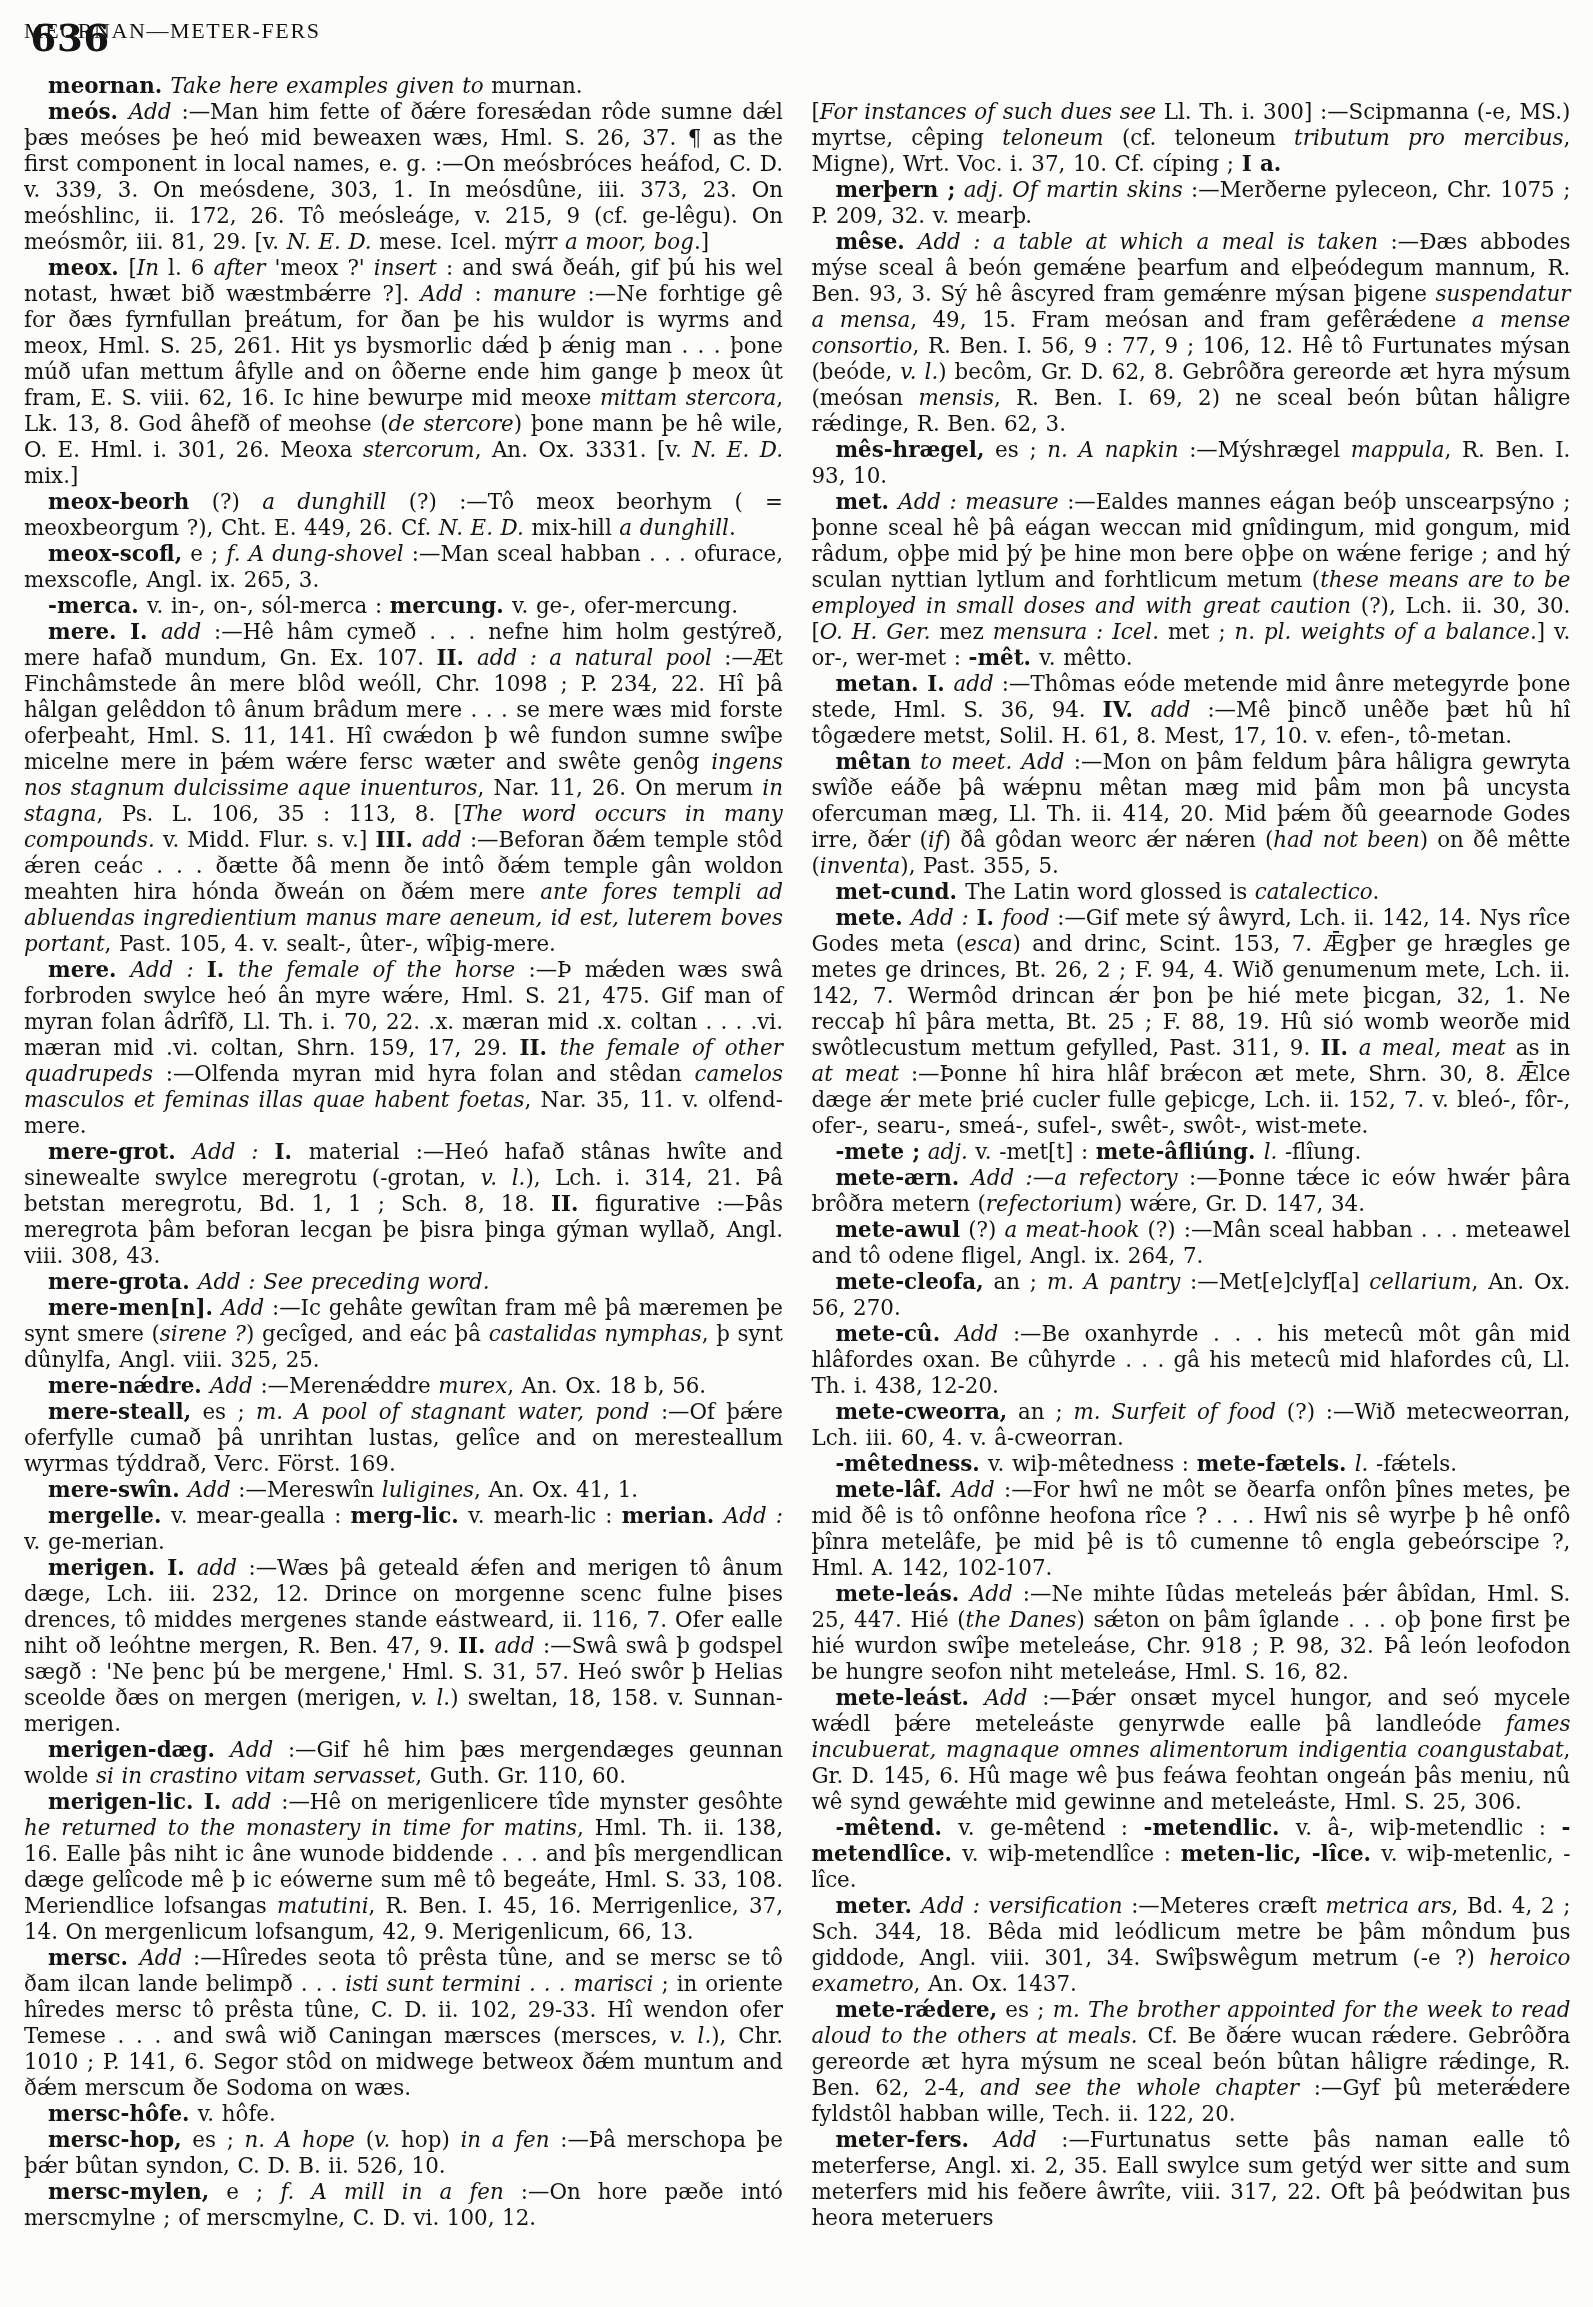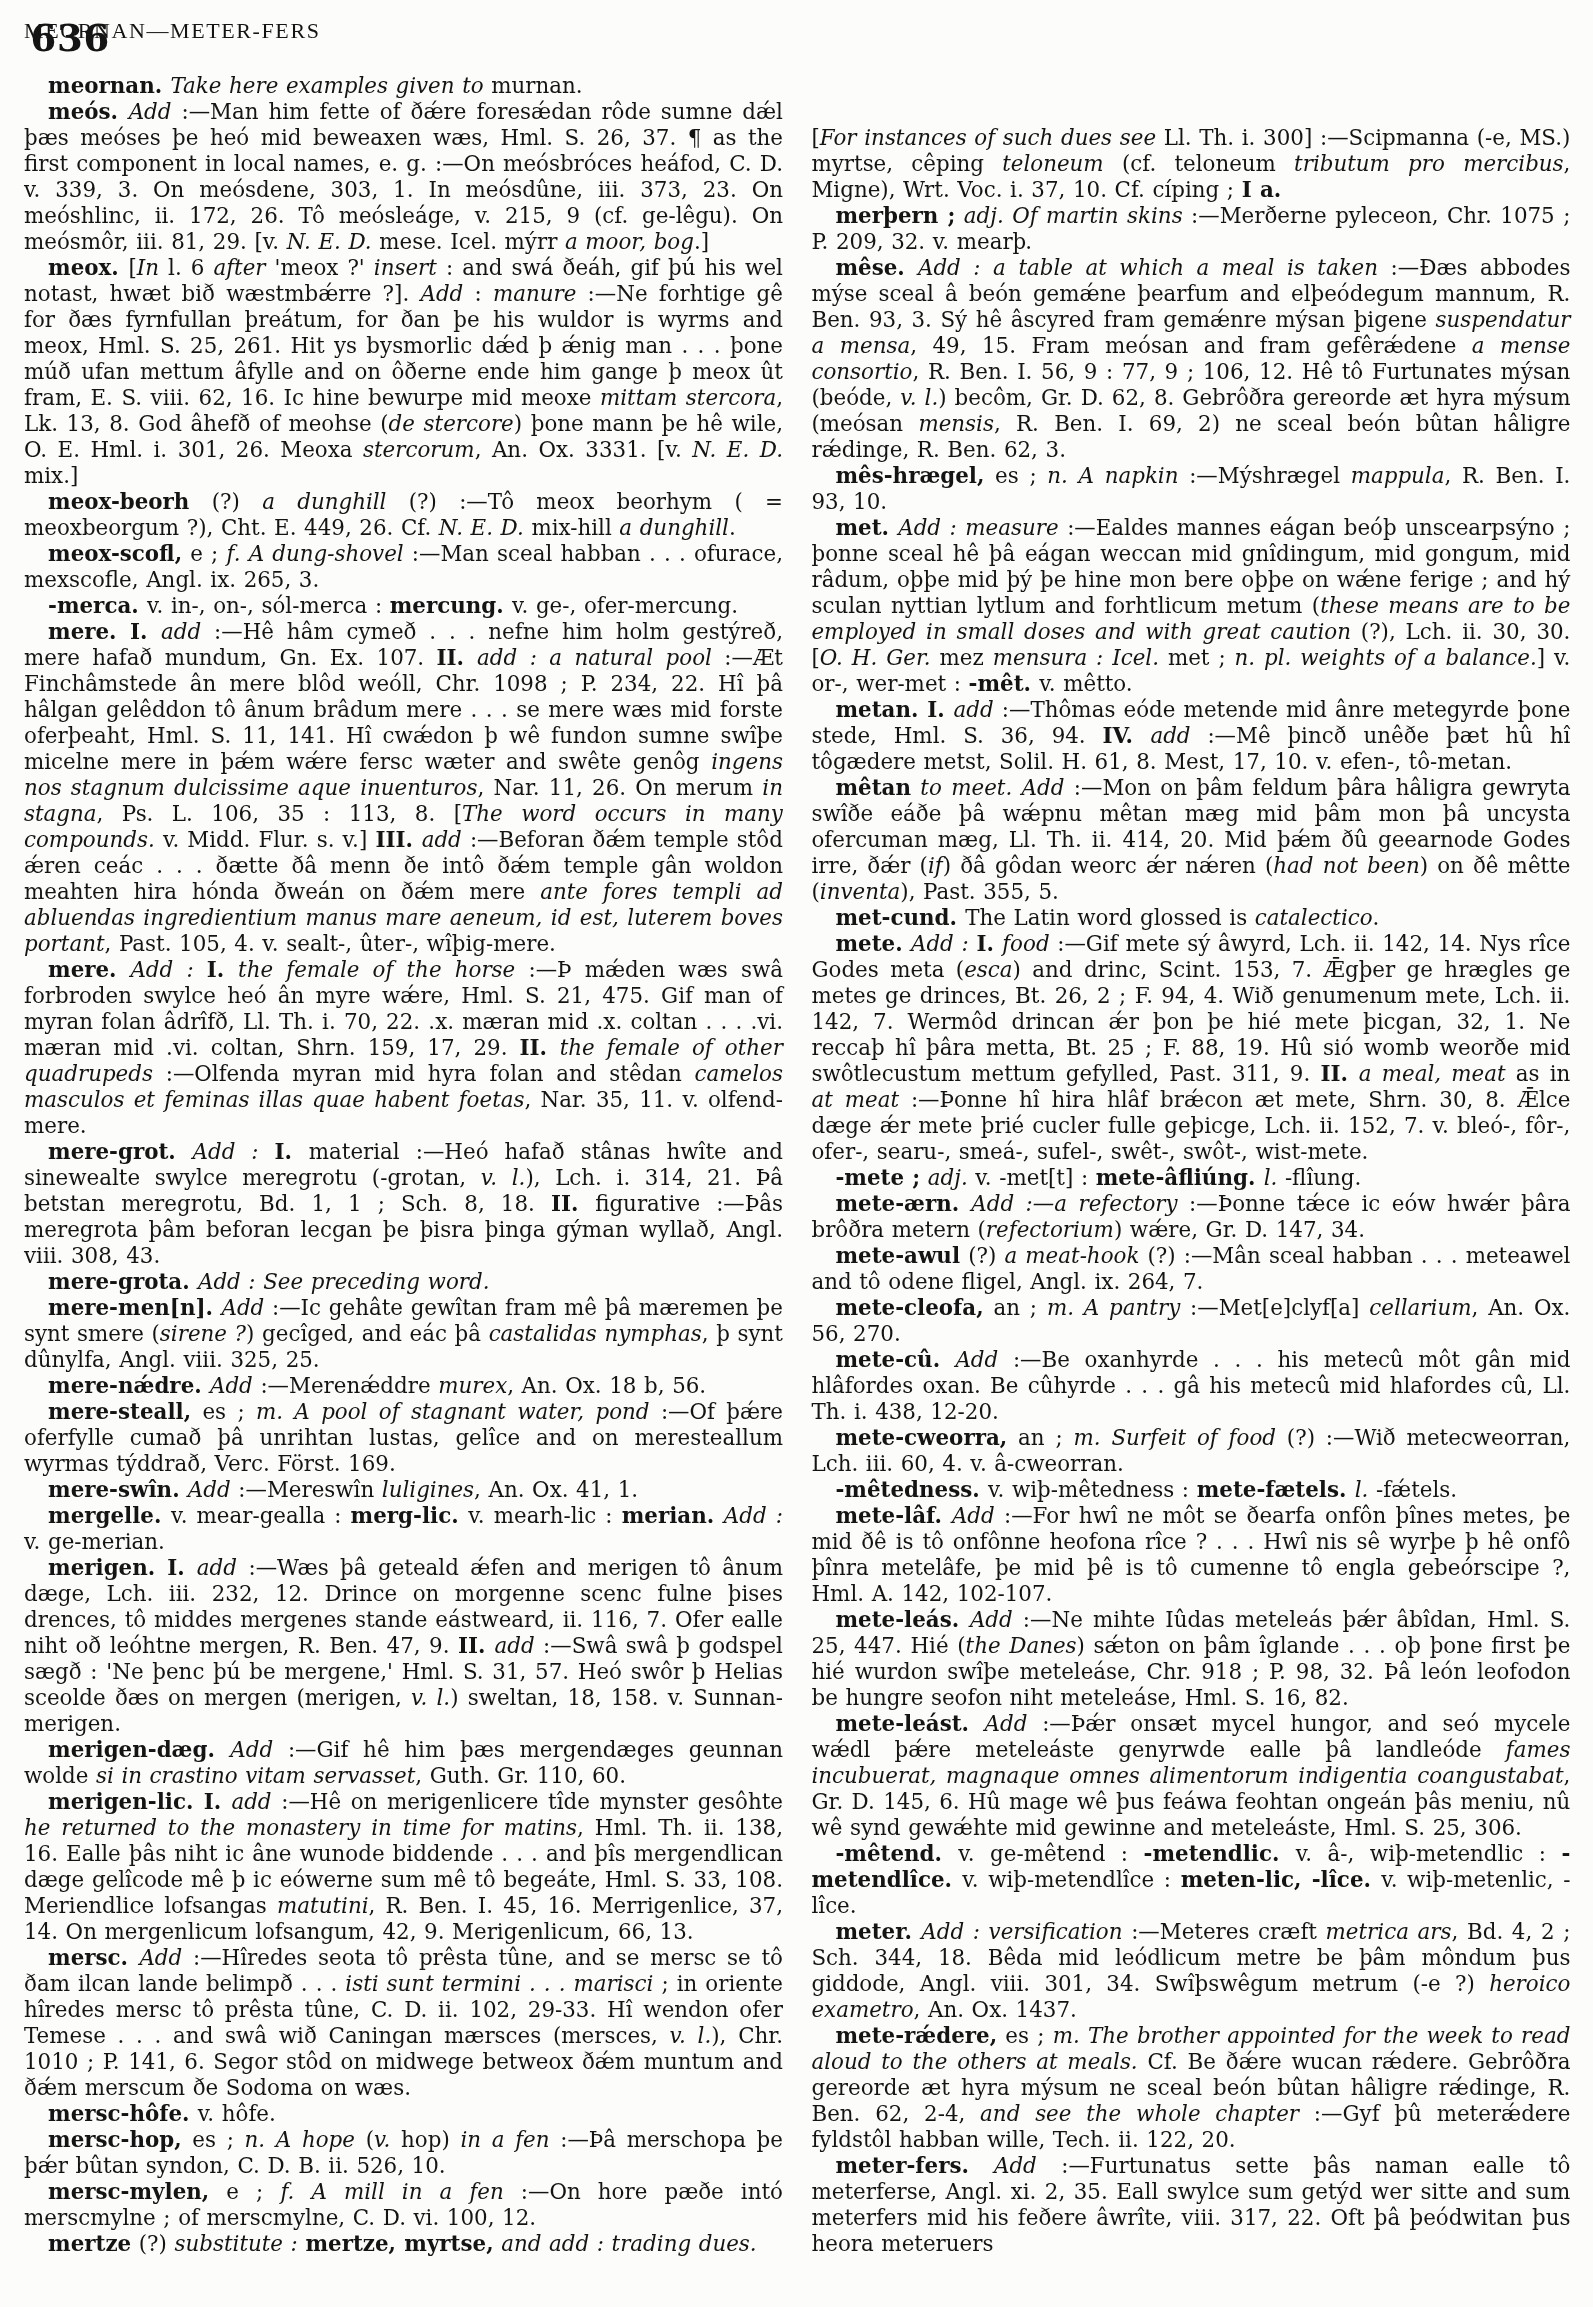--- a/index.html
+++ b/index.html
@@ -88,21 +88,20 @@
         <p class="entry"><span class="r-b">mere-steall,</span><span class="r-p"> es ; </span><span class="r-i">m. A pool of stagnant water, pond</span><span class="r-p"> :—Of þǽre oferfylle cumað þâ unrihtan lustas, gelîce and on meresteallum wyrmas týddrað, Verc. Först. 169.</span></p>
         <p class="entry"><span class="r-b">mere-swîn. </span><span class="r-i">Add</span><span class="r-p"> :—Mereswîn </span><span class="r-i">luligines</span><span class="r-p">, An. Ox. 41, 1.</span></p>
         <p class="entry"><span class="r-b">mergelle. </span><span class="r-p">v. mear-gealla : </span><span class="r-b">merg-lic. </span><span class="r-p">v. mearh-lic : </span><span class="r-b">merian. </span><span class="r-i">Add :</span><span class="r-p"> v. ge-merian.</span></p>
         <p class="entry"><span class="r-b">merigen. I. </span><span class="r-i">add</span><span class="r-p"> :—Wæs þâ geteald ǽfen and merigen tô ânum dæge, Lch. iii. 232, 12. Drince on morgenne scenc fulne þises drences, tô middes mergenes stande eástweard, ii. 116, 7. Ofer ealle niht oð leóhtne mergen, R. Ben. 47, 9. </span><span class="r-b">II. </span><span class="r-i">add</span><span class="r-p"> :—Swâ swâ þ godspel sægð : 'Ne þenc þú be mergene,' Hml. S. 31, 57. Heó swôr þ Helias sceolde ðæs on mergen (merigen, </span><span class="r-i">v. l.</span><span class="r-p">) sweltan, 18, 158. v. Sunnan-merigen.</span></p>
         <p class="entry"><span class="r-b">merigen-dæg. </span><span class="r-i">Add</span><span class="r-p"> :—Gif hê him þæs mergendæges geunnan wolde </span><span class="r-i">si in crastino vitam servasset</span><span class="r-p">, Guth. Gr. 110, 60.</span></p>
         <p class="entry"><span class="r-b">merigen-lic. I. </span><span class="r-i">add</span><span class="r-p"> :—Hê on merigenlicere tîde mynster gesôhte </span><span class="r-i">he returned to the monastery in time for matins</span><span class="r-p">, Hml. Th. ii. 138, 16. Ealle þâs niht ic âne wunode biddende . . . and þîs mergendlican dæge gelîcode mê þ ic eówerne sum mê tô begeáte, Hml. S. 33, 108. Meriendlice lofsangas </span><span class="r-i">matutini</span><span class="r-p">, R. Ben. I. 45, 16. Merrigenlice, 37, 14. On mergenlicum lofsangum, 42, 9. Merigenlicum, 66, 13.</span></p>
         <p class="entry"><span class="r-b">mersc. </span><span class="r-i">Add</span><span class="r-p"> :—Hîredes seota tô prêsta tûne, and se mersc se tô ðam ilcan lande belimpð . . . </span><span class="r-i">isti sunt termini . . . marisci</span><span class="r-p"> ; in oriente hîredes mersc tô prêsta tûne, C. D. ii. 102, 29-33. Hî wendon ofer Temese . . . and swâ wið Caningan mærsces (mersces, </span><span class="r-i">v. l.</span><span class="r-p">), Chr. 1010 ; P. 141, 6. Segor stôd on midwege betweox ðǽm muntum and ðǽm merscum ðe Sodoma on wæs.</span></p>
         <p class="entry"><span class="r-b">mersc-hôfe. </span><span class="r-p">v. hôfe.</span></p>
         <p class="entry"><span class="r-b">mersc-hop,</span><span class="r-p"> es ; </span><span class="r-i">n. A hope</span><span class="r-p"> (</span><span class="r-i">v.</span><span class="r-p"> hop) </span><span class="r-i">in a fen</span><span class="r-p"> :—Þâ merschopa þe þǽr bûtan syndon, C. D. B. ii. 526, 10.</span></p>
         <p class="entry"><span class="r-b">mersc-mylen,</span><span class="r-p"> e ; </span><span class="r-i">f. A mill in a fen</span><span class="r-p"> :—On hore pæðe intó merscmylne ; of merscmylne, C. D. vi. 100, 12.</span></p>
-        <p class="entry"><span class="r-b">mertze</span><span class="r-p"> (?) </span><span class="r-i">substitute : </span><span class="r-b">mertze, myrtse,</span><span class="r-i"> and add : trading dues.</span></p>
       </div>
     <div class="column-rule"></div>
     <div class="column right" id="right-column">
         <p class="entry noindent"><span class="r-p">[</span><span class="r-i">For instances of such dues see</span><span class="r-p"> Ll. Th. i. 300] :—Scipmanna (-e, MS.) myrtse, cêping </span><span class="r-i">teloneum</span><span class="r-p"> (cf. teloneum </span><span class="r-i">tributum pro mercibus</span><span class="r-p">, Migne), Wrt. Voc. i. 37, 10. Cf. cíping ; </span><span class="r-b">I a.</span></p>
         <p class="entry"><span class="r-b">merþern ;</span><span class="r-i"> adj. Of martin skins</span><span class="r-p"> :—Merðerne pyleceon, Chr. 1075 ; P. 209, 32. v. mearþ.</span></p>
         <p class="entry"><span class="r-b">mêse. </span><span class="r-i">Add : a table at which a meal is taken</span><span class="r-p"> :—Ðæs abbodes mýse sceal â beón gemǽne þearfum and elþeódegum mannum, R. Ben. 93, 3. Sý hê âscyred fram gemǽnre mýsan þigene </span><span class="r-i">suspendatur a mensa</span><span class="r-p">, 49, 15. Fram meósan and fram gefêrǽdene </span><span class="r-i">a mense consortio</span><span class="r-p">, R. Ben. I. 56, 9 : 77, 9 ; 106, 12. Hê tô Furtunates mýsan (beóde, </span><span class="r-i">v. l.</span><span class="r-p">) becôm, Gr. D. 62, 8. Gebrôðra gereorde æt hyra mýsum (meósan </span><span class="r-i">mensis</span><span class="r-p">, R. Ben. I. 69, 2) ne sceal beón bûtan hâligre rǽdinge, R. Ben. 62, 3.</span></p>
         <p class="entry"><span class="r-b">mês-hrægel,</span><span class="r-p"> es ; </span><span class="r-i">n. A napkin</span><span class="r-p"> :—Mýshrægel </span><span class="r-i">mappula</span><span class="r-p">, R. Ben. I. 93, 10.</span></p>
         <p class="entry"><span class="r-b">met. </span><span class="r-i">Add : measure</span><span class="r-p"> :—Ealdes mannes eágan beóþ unscearpsýno ; þonne sceal hê þâ eágan weccan mid gnîdingum, mid gongum, mid râdum, oþþe mid þý þe hine mon bere oþþe on wǽne ferige ; and hý sculan nyttian lytlum and forhtlicum metum (</span><span class="r-i">these means are to be employed in small doses and with great caution</span><span class="r-p"> (?), Lch. ii. 30, 30. [</span><span class="r-i">O. H. Ger.</span><span class="r-p"> mez </span><span class="r-i">mensura :</span><span class="r-p"> </span><span class="r-i">Icel.</span><span class="r-p"> met ; </span><span class="r-i">n. pl. weights of a balance.</span><span class="r-p">] v. or-, wer-met : </span><span class="r-b">-mêt. </span><span class="r-p">v. mêtto.</span></p>
         <p class="entry"><span class="r-b">metan. I. </span><span class="r-i">add</span><span class="r-p"> :—Thômas eóde metende mid ânre metegyrde þone stede, Hml. S. 36, 94. </span><span class="r-b">IV. </span><span class="r-i">add</span><span class="r-p"> :—Mê þincð unêðe þæt hû hî tôgædere metst, Solil. H. 61, 8. Mest, 17, 10. v. efen-, tô-metan.</span></p>
         <p class="entry"><span class="r-b">mêtan</span><span class="r-i"> to meet. Add</span><span class="r-p"> :—Mon on þâm feldum þâra hâligra gewryta swîðe eáðe þâ wǽpnu mêtan mæg mid þâm mon þâ uncysta ofercuman mæg, Ll. Th. ii. 414, 20. Mid þǽm ðû geearnode Godes irre, ðǽr (</span><span class="r-i">if</span><span class="r-p">) ðâ gôdan weorc ǽr nǽren (</span><span class="r-i">had not been</span><span class="r-p">) on ðê mêtte (</span><span class="r-i">inventa</span><span class="r-p">), Past. 355, 5.</span></p>

